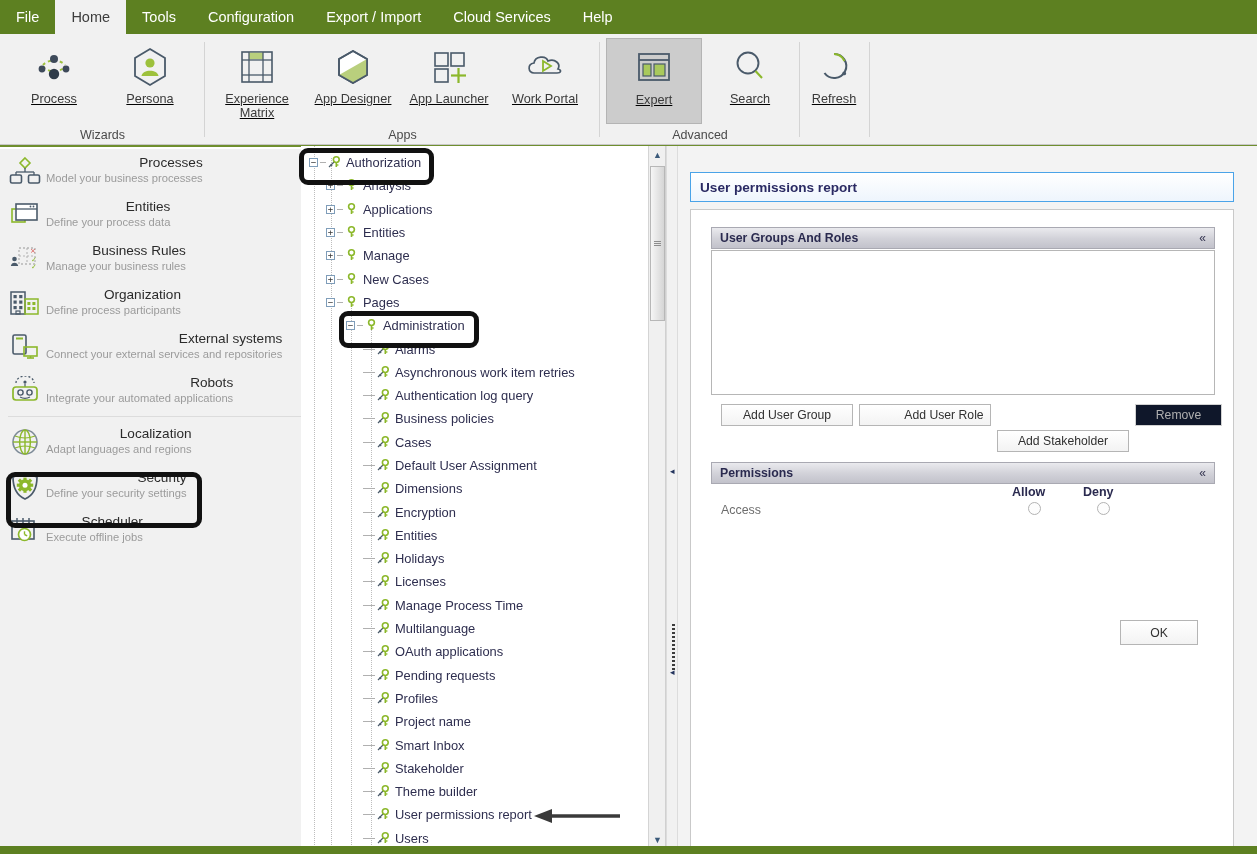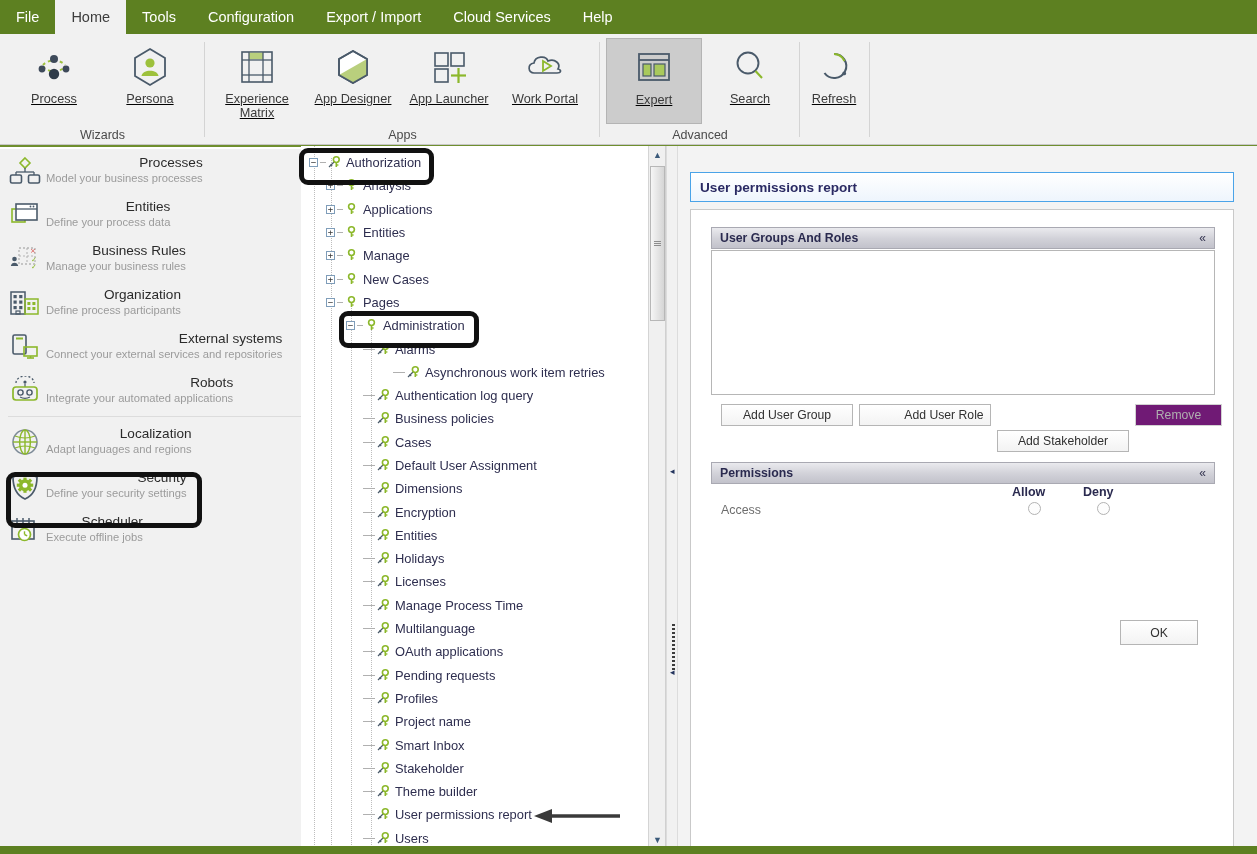--- a/index.html
+++ b/index.html
@@ -156,21 +156,21 @@
   .listbox{
     position:absolute;border:1px solid #b6b6b6;background:#fff;box-sizing:border-box;
   }
   .btnrow{position:absolute;display:flex;}
   .btn{
     height:22px;border:1px solid #b5b5b5;box-sizing:border-box;
     background:linear-gradient(to bottom,#ffffff,#f3f3f3);
     font-size:12.2px;color:#303030;display:flex;align-items:center;justify-content:center;
     cursor:default;
   }
-  .btn.disabled{color:#b0b0b0;background:#701a75;border-color:#d2d2d2;}
+  .btn.disabled{color:#b0b0b0;background:#0f172a;border-color:#d2d2d2;}
 
   .permhdr{position:absolute;font-size:12.5px;color:#2a2a4f;font-weight:bold;}
   .permlbl{position:absolute;font-size:12.4px;color:#6d6d6d;}
   .radio{
     position:absolute;width:13px;height:13px;border-radius:50%;
     border:1px solid #b3b3b3;background:#fdfdfd;box-sizing:border-box;
   }
 
   
   .footer{position:absolute;left:0;top:846px;width:1257px;height:8px;background:#5d8021;}
@@ -602,21 +602,21 @@
           <span class="tdash" style="width:12px;"></span>
           <span class="kicon"><svg width="15" height="15" viewBox="0 0 15 15">
               <path d="M2 12 L7 7" stroke="#4a5a6a" stroke-width="1.3" fill="none"></path>
               <path d="M3.6 9.4 L5.2 11" stroke="#4a5a6a" stroke-width="1.1"></path>
               <circle cx="9.3" cy="4.6" r="2.9" fill="none" stroke="#8cb82b" stroke-width="1.6"></circle>
               <line x1="9.3" y1="7.5" x2="9.3" y2="12" stroke="#8cb82b" stroke-width="1.6"></line>
               <line x1="9.3" y1="10" x2="11.4" y2="10" stroke="#8cb82b" stroke-width="1.4"></line>
             </svg></span>
           <span class="tlabel">Alarms</span>
         </div>
-      <div class="tnode" style="padding-left:92px;">
+      <div class="tnode" style="padding-left:62px;">
           <span class="tdash" style="width:12px;"></span>
           <span class="kicon"><svg width="15" height="15" viewBox="0 0 15 15">
               <path d="M2 12 L7 7" stroke="#4a5a6a" stroke-width="1.3" fill="none"></path>
               <path d="M3.6 9.4 L5.2 11" stroke="#4a5a6a" stroke-width="1.1"></path>
               <circle cx="9.3" cy="4.6" r="2.9" fill="none" stroke="#8cb82b" stroke-width="1.6"></circle>
               <line x1="9.3" y1="7.5" x2="9.3" y2="12" stroke="#8cb82b" stroke-width="1.6"></line>
               <line x1="9.3" y1="10" x2="11.4" y2="10" stroke="#8cb82b" stroke-width="1.4"></line>
             </svg></span>
           <span class="tlabel">Asynchronous work item retries</span>
         </div>

